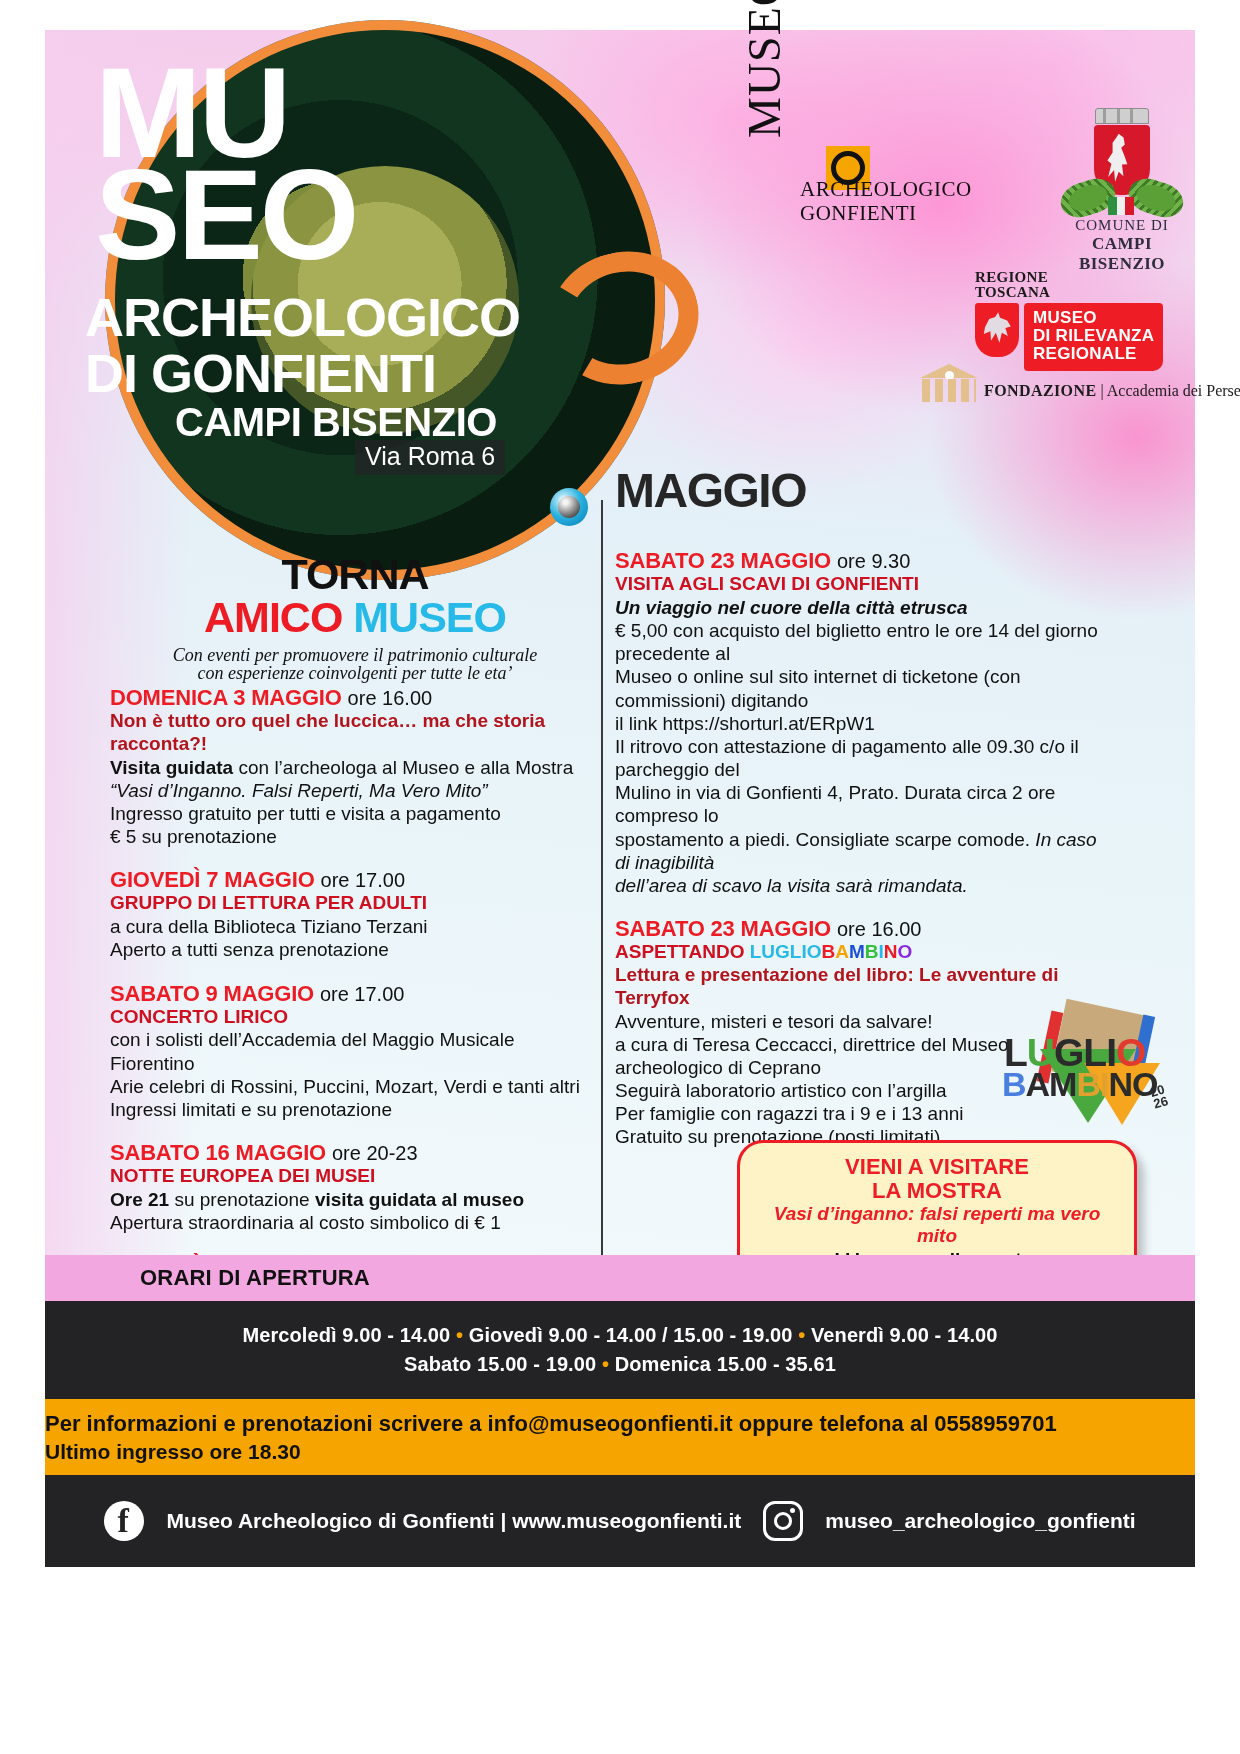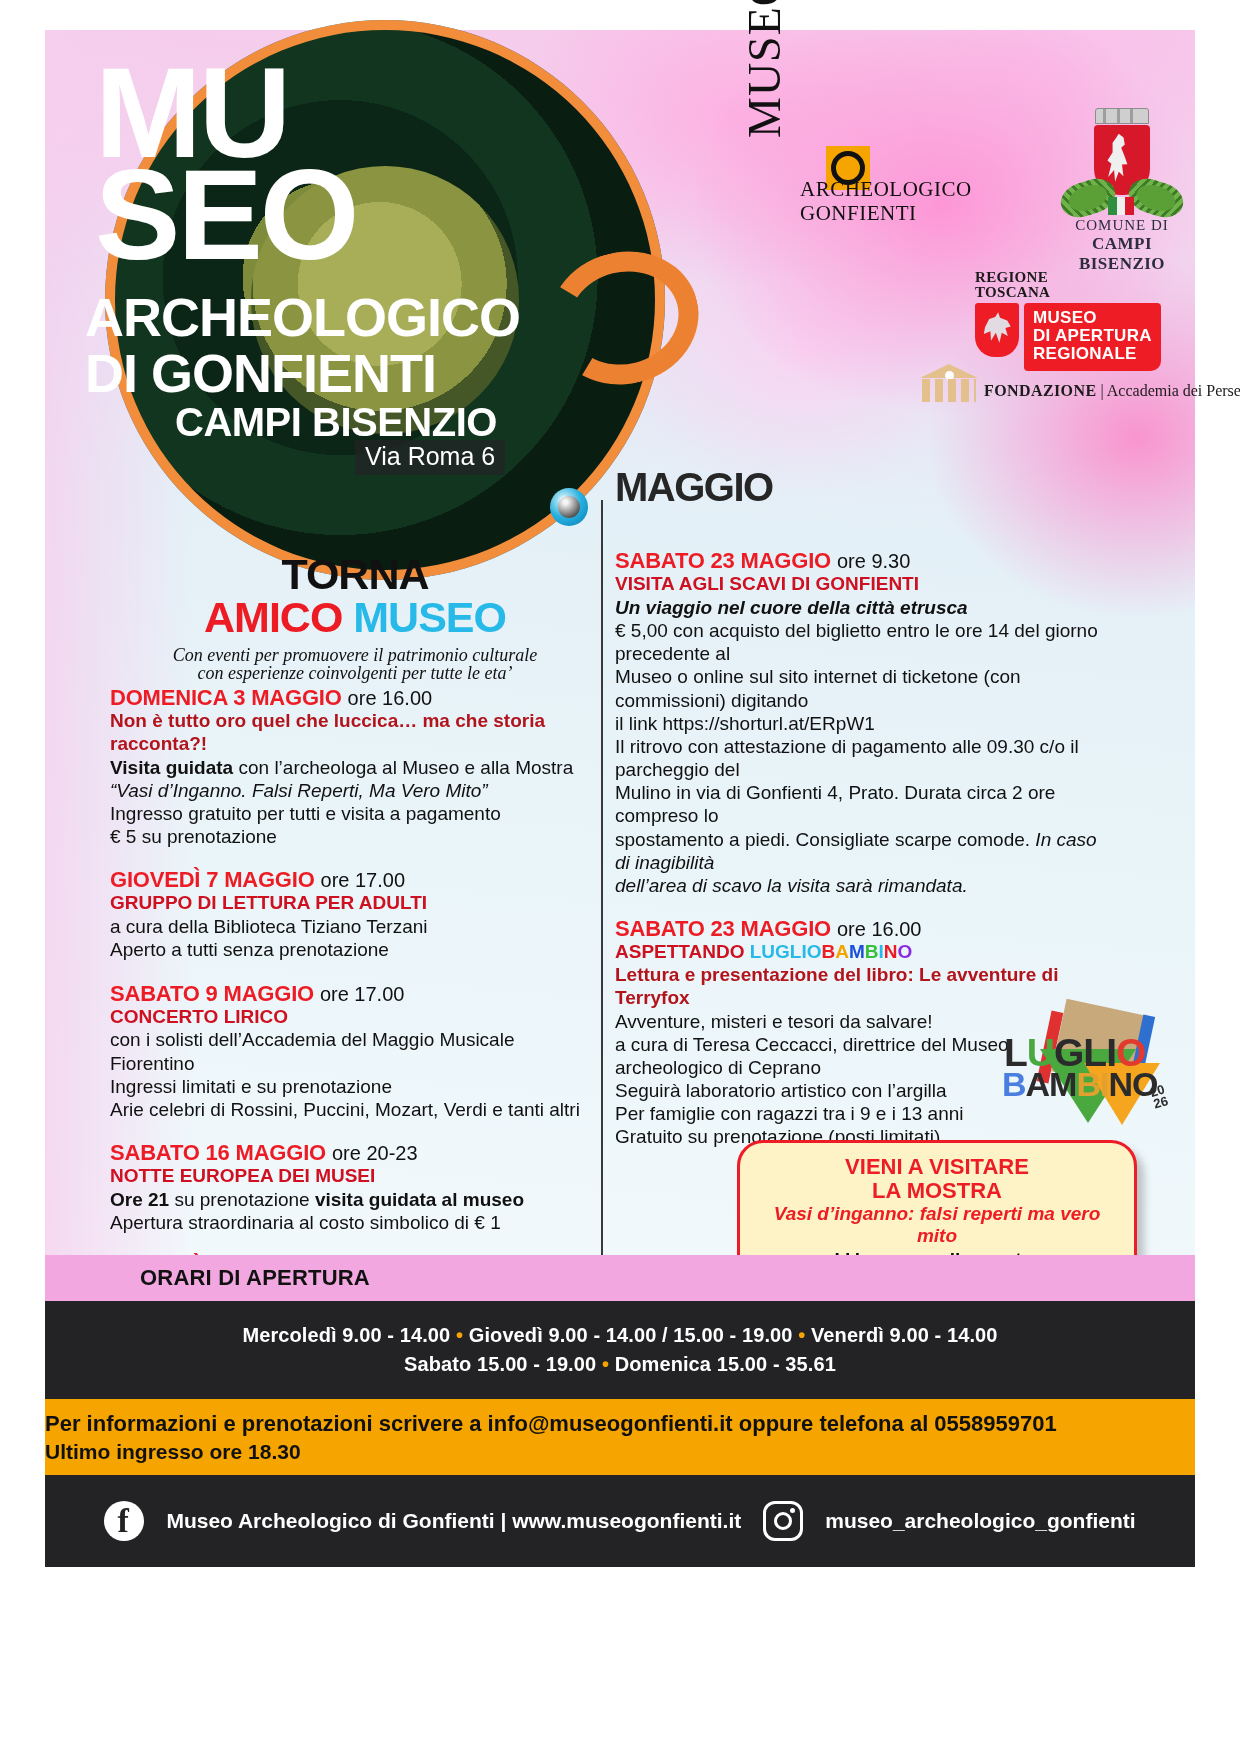--- a/index.html
+++ b/index.html
@@ -142,21 +142,21 @@
   .ev .date { font-size:22px; font-weight:bold; color:#ed1c24; letter-spacing:-.2px; line-height:1.14; }
   .ev .date .time { color:#111; font-weight:normal; font-size:20px; letter-spacing:0; }
   .ev .sub { font-size:19px; font-weight:bold; color:#cf1020; line-height:1.2; }
   .ev .sub.dark { color:#b3141c; }
   .ev p { font-size:19px; color:#111; line-height:1.22; }
   .ev p b { font-weight:bold; }
   .ev p.it { font-style:italic; }
   .ev p.bi { font-style:italic; font-weight:bold; }
 
   .maggio-head { position:absolute; left:570px; top:440px; line-height:.88; }
-  .maggio-head .m1 { font-size:40px; font-weight:bold; color:#262626; letter-spacing:-1.5px; }
+  .maggio-head .m1 { font-size:48px; font-weight:bold; color:#262626; letter-spacing:-1.5px; }
   .maggio-head .m2 { font-size:52px; font-weight:bold; color:#262626; letter-spacing:-1px; }
   .maggio-head .m2 .hl { color:#27b9e8; }
   .bullet-orb {
     position:absolute; left:505px; top:458px; width:38px; height:38px; border-radius:50%;
     background: radial-gradient(circle at 36% 32%, #eafbff 0 6%, #9fdcf1 18%, #2bb3e0 46%, #1798cc 72%, #0f7fae 100%);
   }
   .bullet-orb i { position:absolute; left:8px; top:8px; width:22px; height:22px; border-radius:50%;
                   background: radial-gradient(circle at 34% 28%, #f5f5f5 0 10%, #b8b8b8 34%, #5d5d5d 70%, #2b2b2b 100%); font-style:normal; }
 
   .lb-colors .c1{color:#27b9e8}.lb-colors .c2{color:#ed1c24}.lb-colors .c3{color:#f5a400}
@@ -293,21 +293,21 @@
       <div class="rt-label">
         <div>REGIONE</div>
         <div>TOSCANA</div>
       </div>
       <div class="rt-row">
         <div class="rt-shield">
           <div class="peg"></div>
         </div>
         <div class="rt-badge">
           <div>MUSEO</div>
-          <div>DI APERTURA</div>
+          <div>DI RILEVANZA</div>
           <div>REGIONALE</div>
         </div>
       </div>
     </div>
 
     <div class="logo-fondazione">
       <div class="temple">
         <div class="roof"></div>
           <div class="dot"></div>
           <div class="cols"></div>
@@ -364,22 +364,22 @@
         <p>Aperto a tutti senza prenotazione</p>
       </div>
 
       <div class="ev">
         <div class="date">
           <span>SABATO 9 MAGGIO</span>
           <span class="time">ore 17.00</span>
         </div>
         <div class="sub">CONCERTO LIRICO</div>
         <p>con i solisti dell’Accademia del Maggio Musicale Fiorentino</p>
+        <p>Arie celebri di Rossini, Puccini, Mozart, Verdi e tanti altri</p>
         <p>Ingressi limitati e su prenotazione</p>
-        <p>Arie celebri di Rossini, Puccini, Mozart, Verdi e tanti altri</p>
       </div>
 
       <div class="ev">
         <div class="date">
           <span>SABATO 16 MAGGIO</span>
           <span class="time">ore 20-23</span>
         </div>
         <div class="sub">NOTTE EUROPEA DEI MUSEI</div>
         <p><b>Ore 21</b> su prenotazione <b>visita guidata al museo</b></p>
         <p>Apertura straordinaria al costo simbolico di € 1</p>

